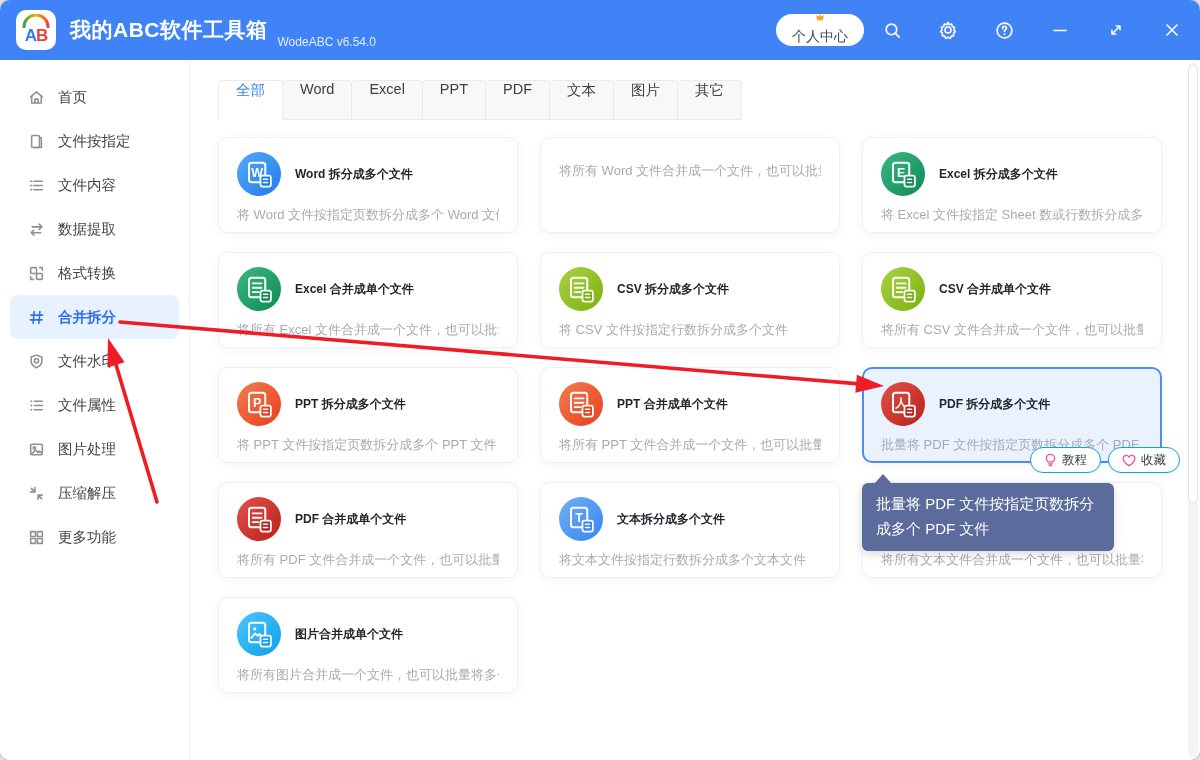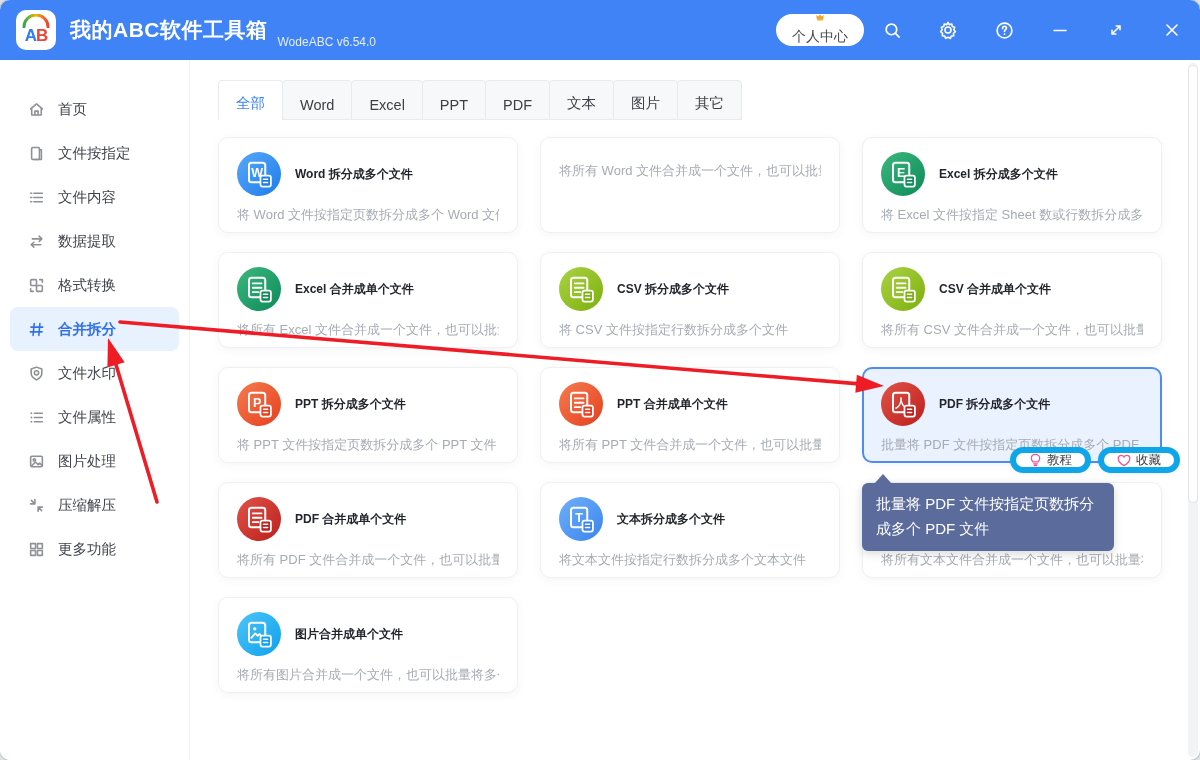--- a/index.html
+++ b/index.html
@@ -15,43 +15,43 @@
   .logo svg { position:absolute; top:4px; left:4px; }
   .app-title { color:#ffffff; font-size:21px; font-weight:bold; margin-left:14px; letter-spacing:.5px; }
   .app-sub { color:rgba(255,255,255,.85); font-size:12px; margin-left:10px; margin-top:24px; }
   .topbar-right { position:absolute; right:0; top:0; height:60px; display:flex; align-items:center; }
   .user-pill { height:32px; background:#fff; border-radius:16px; display:flex; align-items:center; padding:0 16px; gap:7px; font-size:14px; color:#45engagement494f; color:#45494f; cursor:pointer;flex-direction:column; }
   .tb-icon { width:56px; height:60px; display:flex; align-items:center; justify-content:center; cursor:pointer; }
   .tb-icon svg { display:block; }
 
   
   .sidebar { position:absolute; left:0; top:60px; width:190px; height:700px; background:#fff; border-right:1px solid #f1f1f3; }
-  .side-list { list-style:none; padding-top:27px; }
+  .side-list { list-style:none; padding-top:15px; }
   .side-item { height:44px; margin:0 10px; padding-left:18px; display:flex; align-items:center; gap:13px; font-size:14.5px; color:#40444c; border-radius:8px; cursor:pointer; }
   .side-item .sic { width:17px; height:17px; color:#8e9196; display:flex; }
   .side-item.active { background:#e8f1fe; color:#3170e8; font-weight:bold; }
   .side-item.active .sic { color:#3170e8; }
 
   
   .tabs { position:absolute; left:218px; top:80px; display:flex; }
-  .tab { height:40px; padding:6px 17px; display:flex; align-items:flex-end; font-size:14.5px; color:#3c3f44; background:#f7f8f9; border:1px solid #e9eaec; border-radius:4px 4px 0 0; margin-left:-1px; cursor:pointer; }
+  .tab { height:40px; padding:0 17px; display:flex; align-items:flex-start; font-size:14.5px; color:#3c3f44; background:#f7f8f9; border:1px solid #e9eaec; border-radius:4px 4px 0 0; margin-left:-1px; cursor:pointer; }
   .tab:first-child { margin-left:0; }
   .tab.active { background:#fff; color:#3b82f6; border-bottom-color:#fff; }
 
   
   .grid { position:absolute; left:218px; top:137px; width:944px; display:grid; grid-template-columns:repeat(3,300px); column-gap:22px; row-gap:19px; }
   .card { position:relative; width:300px; height:96px; background:#fff; border:1px solid #f0f0f2; border-radius:10px; box-shadow:0 2px 10px rgba(40,60,90,.05); padding:14px 18px; cursor:pointer; }
   .card.active { background:#e9f2fe; border:2px solid #4f8cf0; padding:13px 17px; }
   .card-head { display:flex; align-items:center; }
   .card-icon { width:44px; height:44px; border-radius:50%; flex:0 0 44px; display:flex; align-items:center; justify-content:center; }
   .card-icon svg { width:30px; height:30px; }
   .card-title { font-size:12px; font-weight:bold; color:#22262c; margin-left:14px; white-space:nowrap; }
   .card-desc { margin-top:10px; font-size:13px; color:#a6abb3; white-space:nowrap; overflow:hidden; }
   .card-pills { position:absolute; right:-20px; bottom:-12px; display:flex; gap:7px; z-index:15; }
-  .pill { height:26px; background:#fff; border:6px solid #0ea5e9; border-radius:13px; display:flex; align-items:center; gap:5px; padding:0 13px; font-size:12.5px; color:#3c4046; box-shadow:0 1px 4px rgba(0,0,0,.06); cursor:pointer; }
+  .pill { height:26px; background:#fff; border:1px solid #0ea5e9; border-radius:13px; display:flex; align-items:center; gap:5px; padding:0 13px; font-size:12.5px; color:#3c4046; box-shadow:0 1px 4px rgba(0,0,0,.06); cursor:pointer; }
   .pill svg { display:block; }
 
   
   .tooltip { position:absolute; left:862px; top:483px; width:252px; background:#5b6c9c; color:#fff; font-size:15px; line-height:1.65; padding:9px 14px; border-radius:6px; z-index:20; box-shadow:0 3px 10px rgba(0,0,0,.15); }
   .tooltip::before { content:""; position:absolute; left:12px; top:-9px; border:9px solid transparent; border-top:none; border-bottom:10px solid #5b6c9c; }
 
   
   .scroll-track { position:absolute; right:2px; top:63px; bottom:3px; width:10px; background:#f1f3f5; border-radius:5px; }
   .scroll-thumb { position:absolute; left:0; top:2px; width:10px; height:438px; background:#fff; border:1px solid #e3e5e8; border-radius:5px; cursor:pointer; }
 

